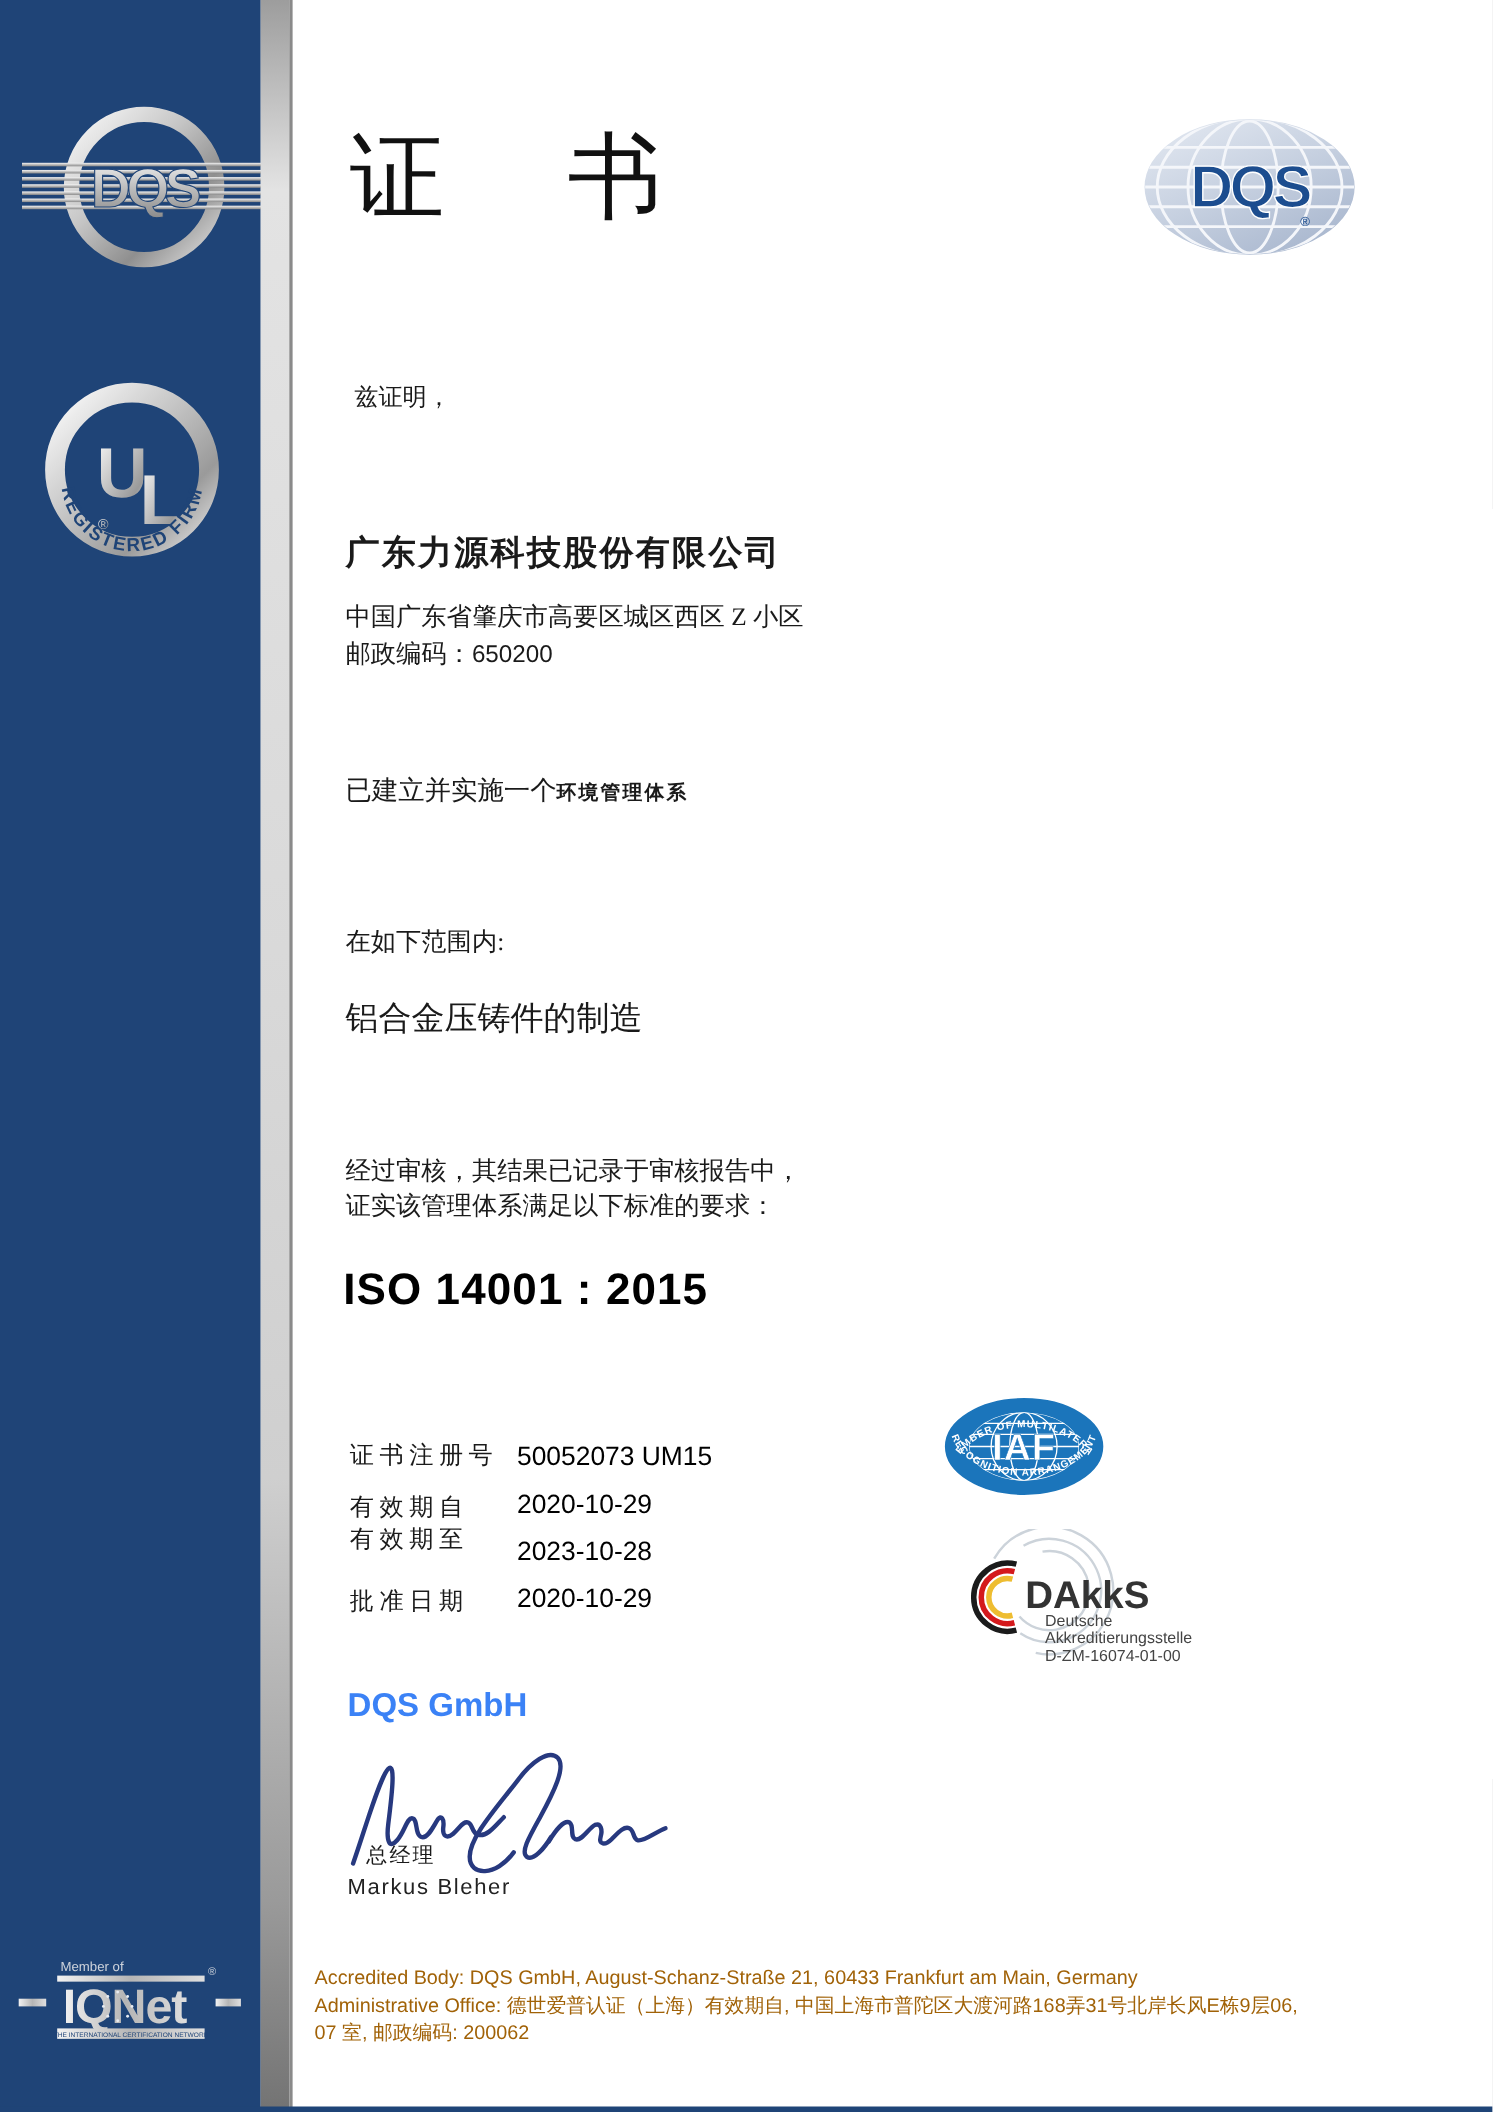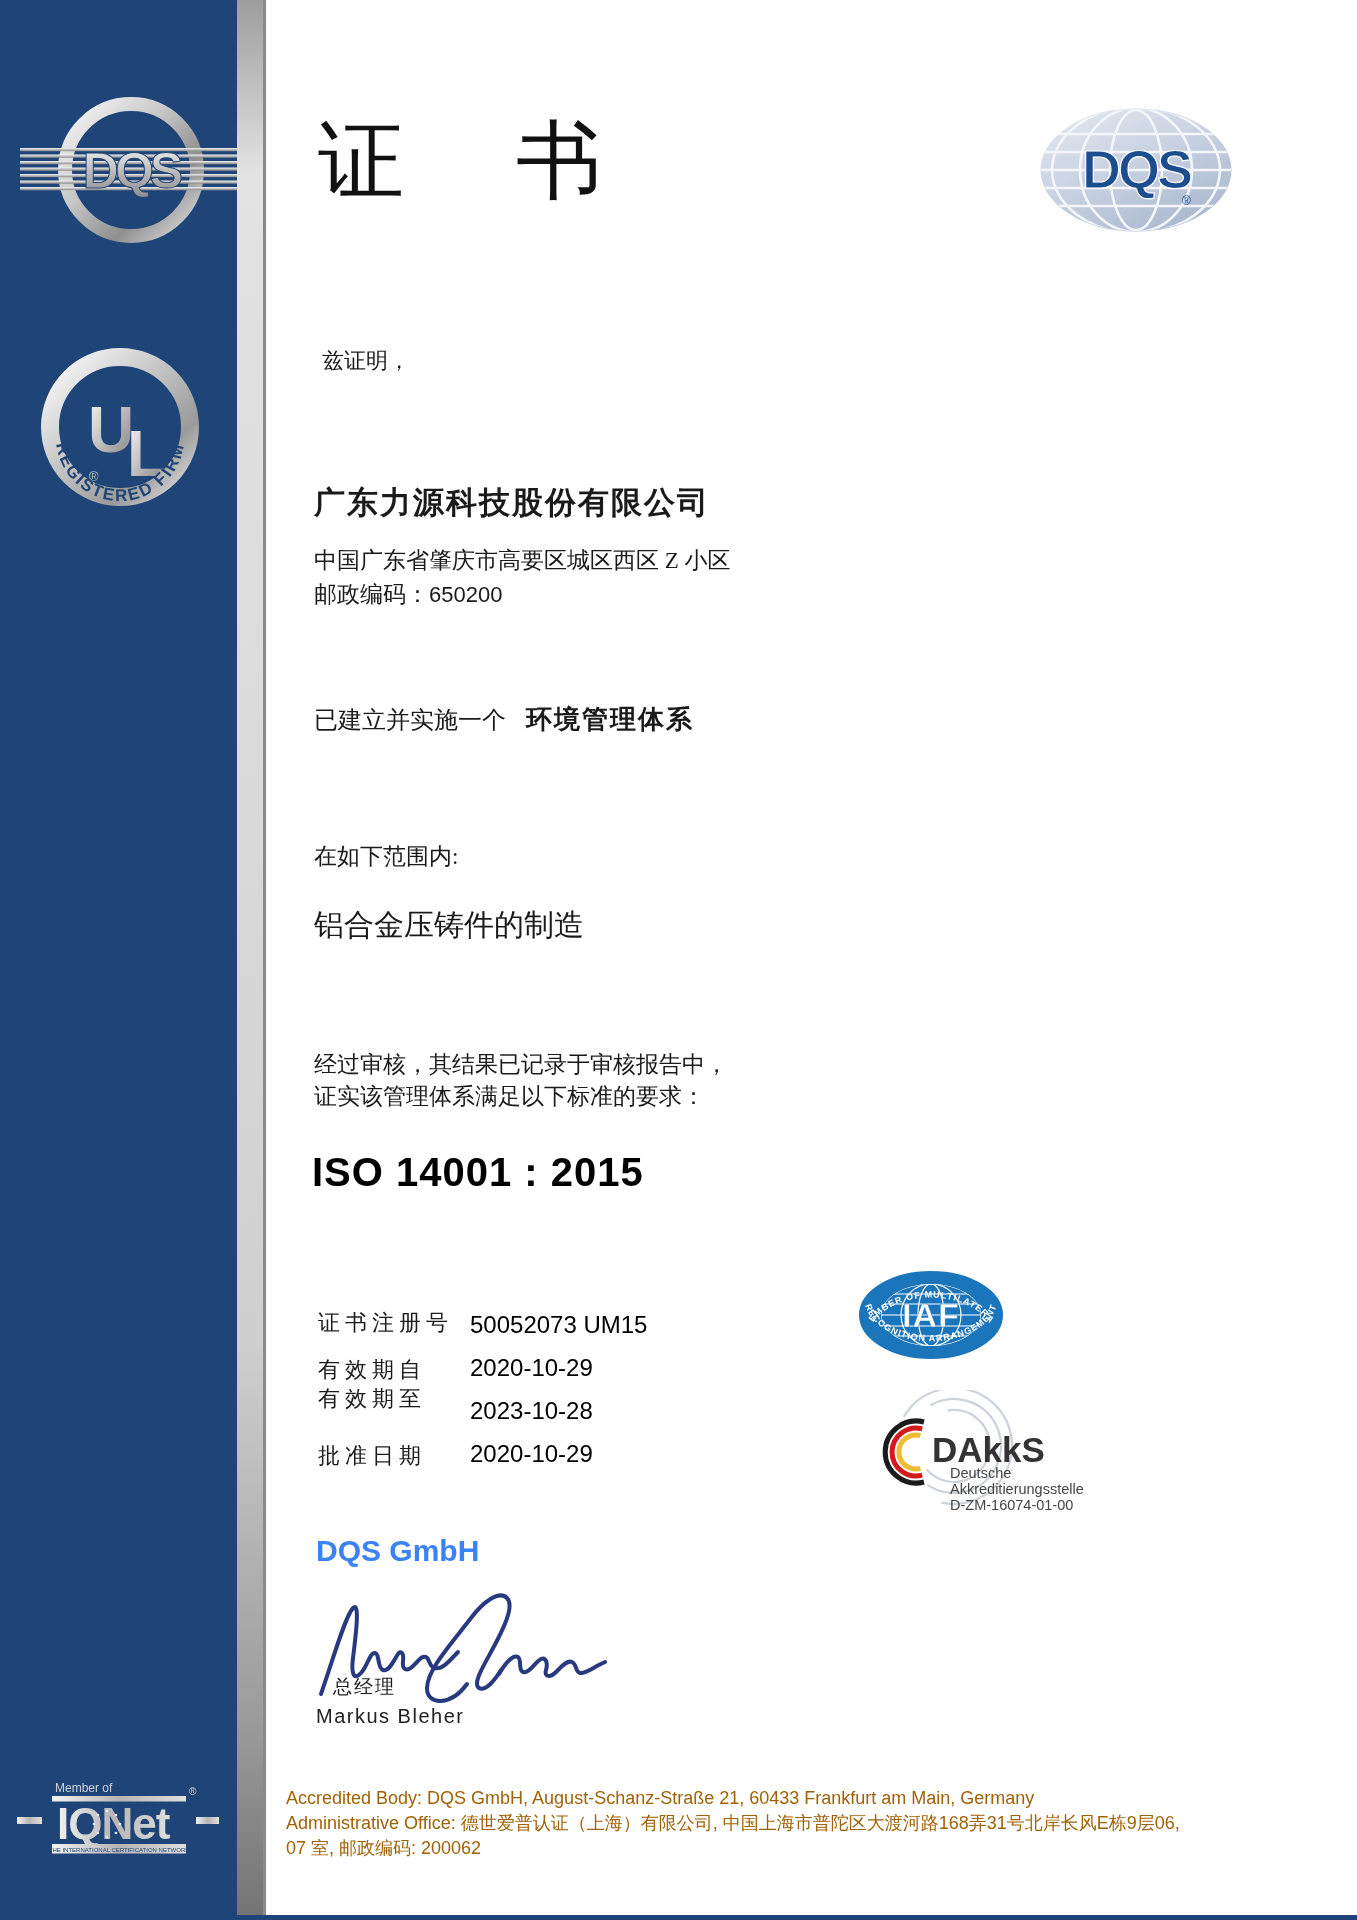--- a/index.html
+++ b/index.html
@@ -20,21 +20,21 @@
   
   .abs{position:absolute;white-space:nowrap;}
   .sans{font-family:"Liberation Sans","DejaVu Sans",sans-serif;}
   .title{left:318px;top:118px;font-size:86px;line-height:1;letter-spacing:112px;color:#111;}
   .attest{left:322px;top:346px;font-size:22px;}
   .company{left:314px;top:482px;font-size:31px;font-weight:600;letter-spacing:2px;}
   .address{left:314px;top:545px;font-size:23px;}
   .postal{left:314px;top:579px;font-size:23px;}
   .postal .code{font-family:"Liberation Sans","DejaVu Sans",sans-serif;font-size:22px;}
   .implemented{left:314px;top:702px;font-size:24px;}
-  .implemented .sys{font-family:"Liberation Sans","DejaVu Sans",sans-serif;font-weight:700;font-size:26px;letter-spacing:2px;margin-left:20px;}
+  .implemented .sys{font-family:"Liberation Sans","DejaVu Sans",sans-serif;font-weight:700;font-size:18px;letter-spacing:2px;}
   .scope-intro{left:314px;top:841px;font-size:23px;}
   .scope{left:314px;top:905px;font-size:30px;}
   .audit1{left:314px;top:1049px;font-size:23px;}
   .audit2{left:314px;top:1081px;font-size:23px;}
   .standard{left:312px;top:1150px;font-size:40px;font-weight:700;letter-spacing:1px;color:#000;}
   .detail-label{font-size:22px;letter-spacing:5px;}
   .detail-value{font-family:"Liberation Sans","DejaVu Sans",sans-serif;font-size:24px;color:#000;}
   .issuer{left:316px;top:1534px;font-size:30px;font-weight:700;color:#3b82f6;}
   .signer-name{left:316px;top:1705px;font-size:20px;letter-spacing:1.5px;color:#222;}
   .signer-title{left:316px;top:1674px;font-size:19px;letter-spacing:2px;margin-left:17px;}
@@ -229,18 +229,18 @@
       <path d="M 152 102 C 136 124, 112 124, 112 106 C 112 88, 136 62, 156 36 C 168 20, 184 8, 192 16 C 200 24, 188 48, 176 70 C 166 88, 158 102, 164 106 C 170 110, 180 98, 186 88"></path>
       <path d="M 184 92 C 190 82, 198 72, 203 75 C 207 78, 203 88, 208 90 C 214 92, 220 80, 226 77 C 231 75, 233 81, 231 88 C 229 95, 235 96, 241 90 C 247 84, 252 78, 257 80 C 262 82, 260 90, 265 91 C 271 92, 280 84, 290 80"></path>
     </g>
   </svg>
 
   <div class="abs signer-name sans">Markus  Bleher</div>
   <div class="abs signer-title">总经理</div>
 
   <div class="footer">
     <div>Accredited Body: DQS GmbH, August-Schanz-Straße 21, 60433 Frankfurt am Main, Germany</div>
-    <div>Administrative Office: 德世爱普认证（上海）有限公司, 中国上海市普陀区大渡河路168弄31号北岸长风E栋9层06,</div>
+    <div>Administrative Office: 德世爱普认证（上海）有效期自, 中国上海市普陀区大渡河路168弄31号北岸长风E栋9层06,</div>
     <div> 07 室, 邮政编码: 200062</div>
   </div>
 
   <div class="bottom-bar"></div>
 </div>
 
 </body></html>

